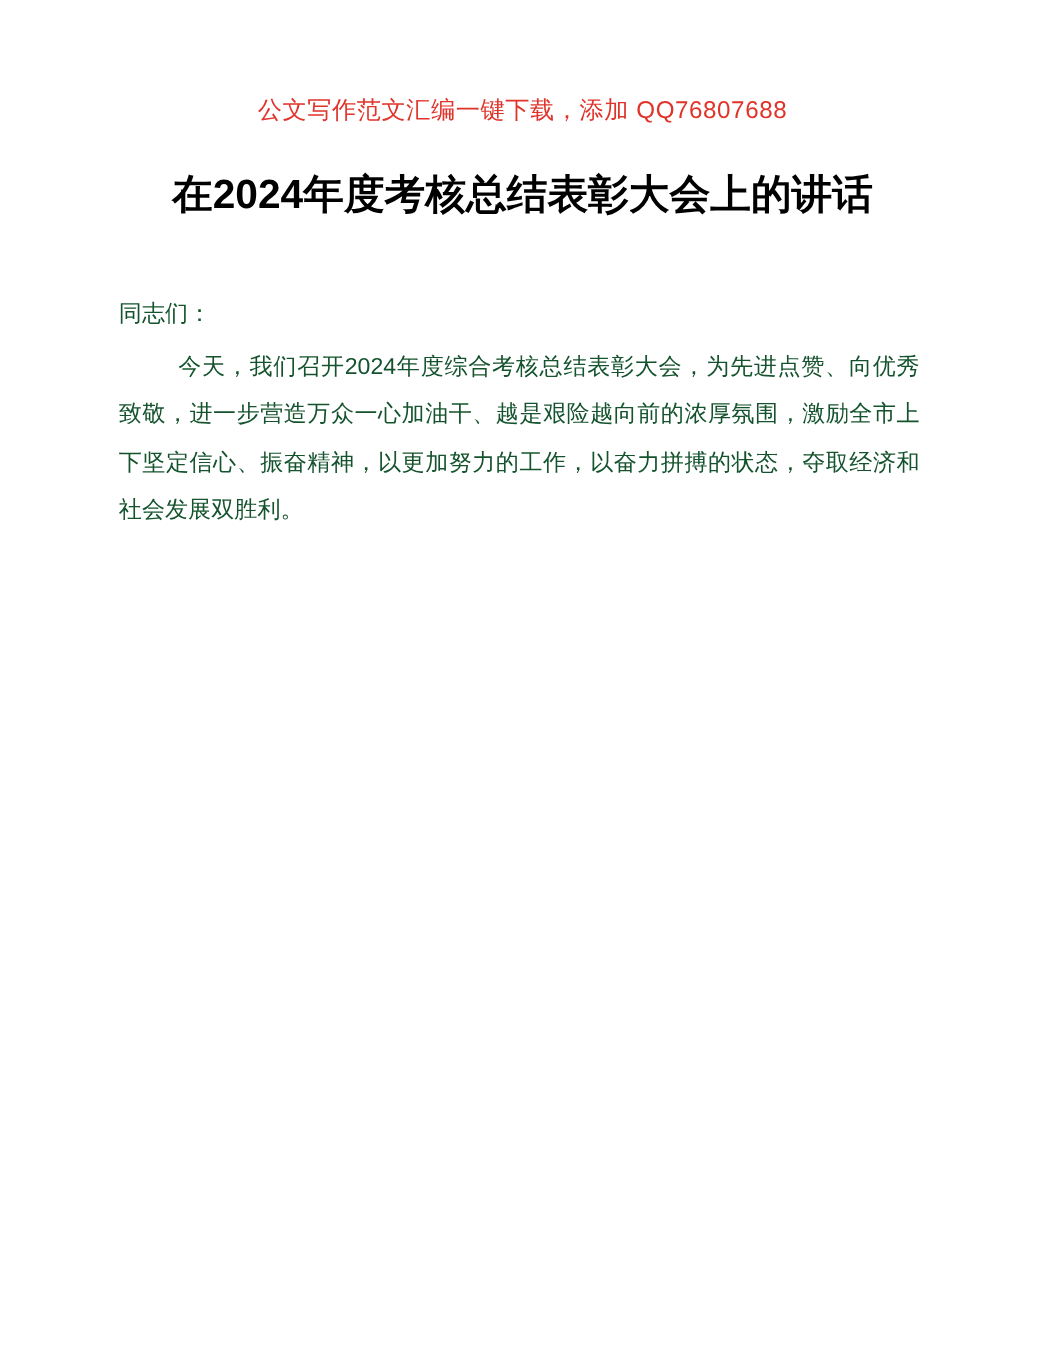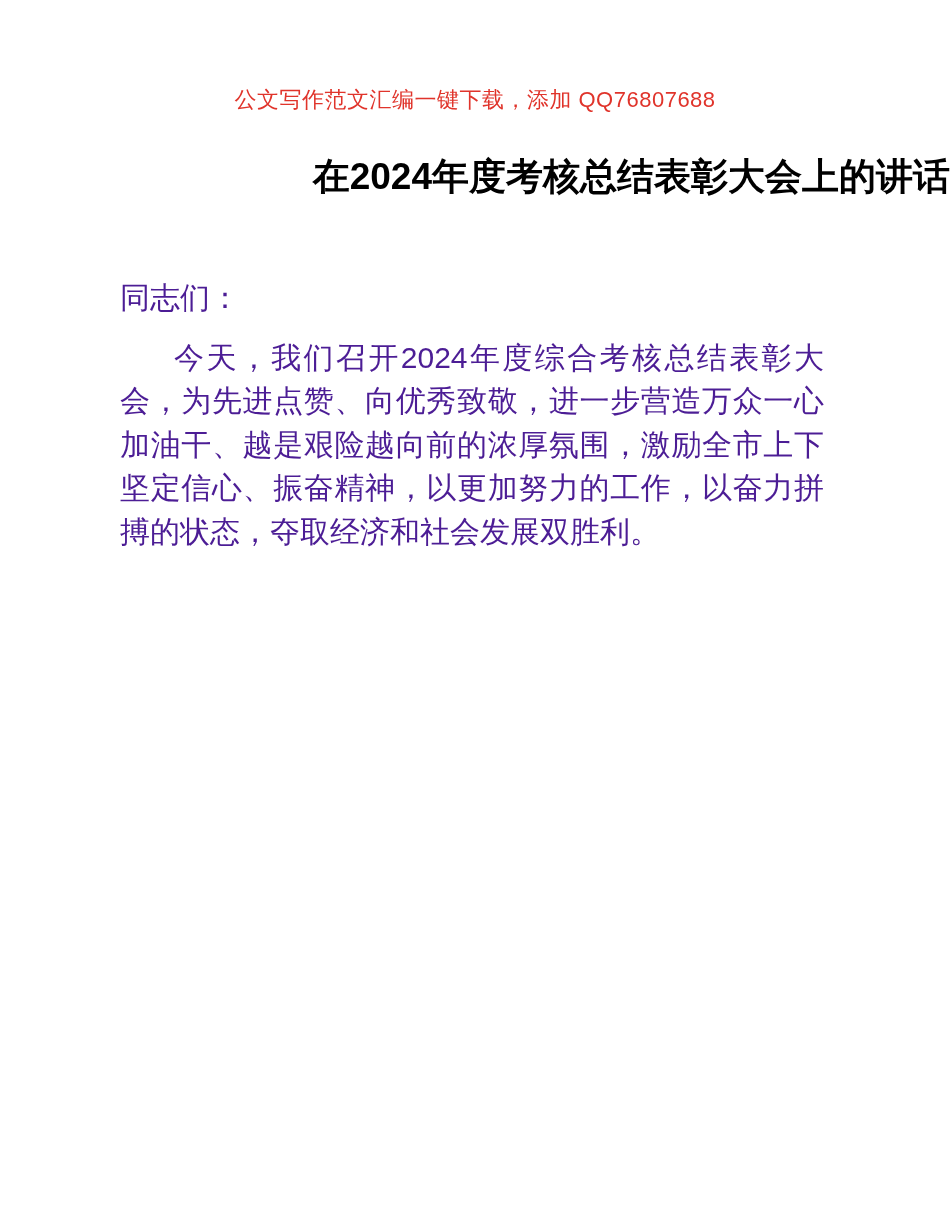--- a/index.html
+++ b/index.html
@@ -23,39 +23,39 @@
     text-align: center;
     font-size: 22px;
     font-weight: 400;
     letter-spacing: 0.5px;
   }
   .doc-title {
     position: absolute;
     top: 152px;
     left: 0;
     width: 100%;
-    text-align: right;
+    text-align: center;
     font-size: 37px;
     font-weight: 700;
     margin: 0;
     color: #000000;
   }
   .content {
     position: absolute;
     top: 260px;
     left: 104px;
     width: 736px;
   }
   .content p {
-    margin: 16px;
-    font-size: 30px;
+    margin: 4px;
+    font-size: 21px;
     line-height: 43.5px;
     text-align: justify;
     font-weight: 400;
-    color: #4c1d95;
+    color: #14532d;
     word-break: break-all;
   }
   .content p.salutation {
     text-indent: 0;
   }
   .content p.para {
     text-indent: 54px;
   }
 </style>
 </head>

